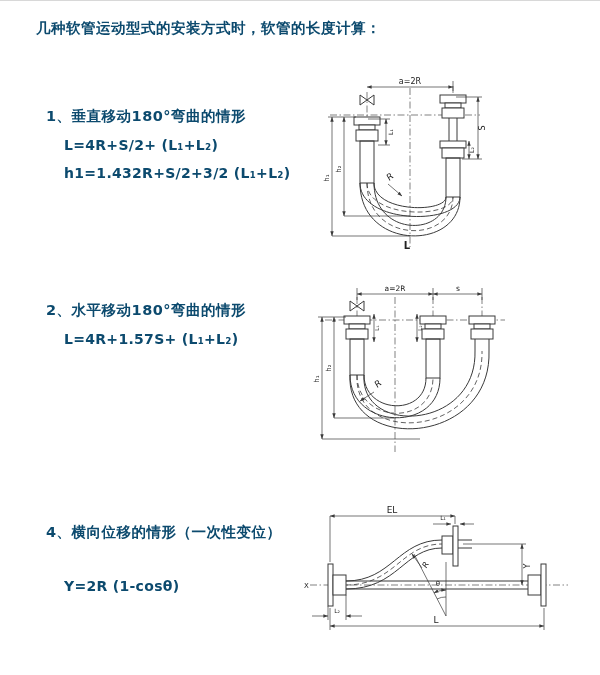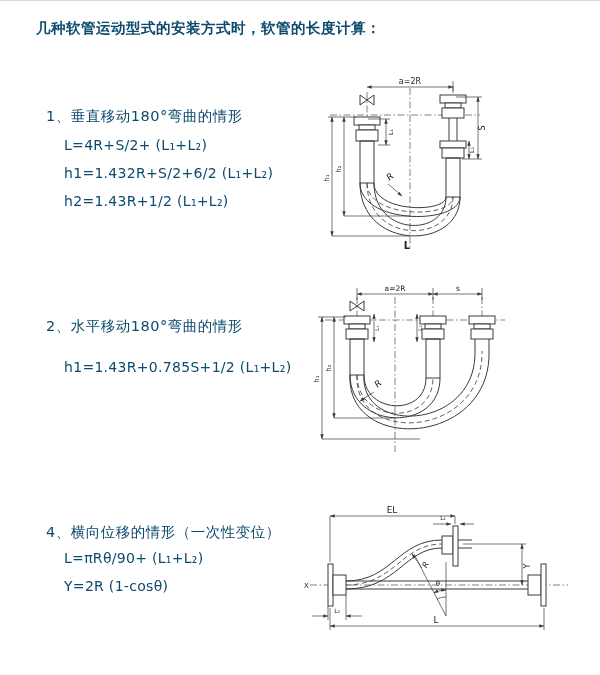--- a/index.html
+++ b/index.html
@@ -4,48 +4,46 @@
 <style>
   html,body{margin:0;padding:0;background:#888;}
   .page{
     position:relative;width:600px;height:675px;margin:0 auto;
     background:#ffffff;overflow:hidden;
     border-top:1px solid #d8d8d8;
     font-family:"DejaVu Sans","Liberation Sans",sans-serif;
     color:#0c4a6e;
   }
   .title{position:absolute;left:36px;top:18px;font-size:14.5px;font-weight:700;letter-spacing:.5px;}
-  .heading{position:absolute;font-size:14.5px;font-weight:400;letter-spacing:.5px;}
-  .formula{position:absolute;font-size:14px;font-weight:400;letter-spacing:.3px;text-align:center;}
+  .heading{position:absolute;font-size:14.5px;font-weight:700;letter-spacing:.5px;}
+  .formula{position:absolute;font-size:14px;font-weight:700;letter-spacing:.3px;text-align:center;}
   .diagram{position:absolute;}
   svg{display:block;}
   svg .ln{stroke:#3a3a3a;stroke-width:1;fill:none;}
   svg .thin{stroke:#3a3a3a;stroke-width:.7;fill:none;}
   svg .cl{stroke:#4a4a4a;stroke-width:.7;fill:none;stroke-dasharray:7 2.5 1.5 2.5;}
   svg .dc{stroke:#3a3a3a;stroke-width:.8;fill:none;stroke-dasharray:5 3;}
   svg .fw{fill:#ffffff;stroke:#3a3a3a;stroke-width:1;}
   svg text{fill:#222;font-family:"DejaVu Sans","Liberation Sans",sans-serif;}
 </style>
 </head>
 <body>
 
 <div class="page">
 
   <div class="title">几种软管运动型式的安装方式时，软管的长度计算：</div>
 
   <div class="heading" style="left:46px;top:106px">1、垂直移动180°弯曲的情形</div>
   <div class="formula" style="left:64px;top:136px">L=4R+S/2+ (L₁+L₂)</div>
-  <div class="formula" style="left:64px;top:164px">h1=1.432R+S/2+6/2 (L₁+L₂)</div>
-  <div class="formula" style="left:64px;top:192px">h2=1.43R+1/2 (L₁+L₂)</div>
-
-  <div class="heading" style="left:46px;top:316px">2、水平移动180°弯曲的情形</div>
-  <div class="formula" style="left:64px;top:358px">h1=1.43R+0.785S+1/2 (L₁+L₂)</div>
+  <div class="formula" style="left:64px;top:164px">h1=1.432R+S/2+3/2 (L₁+L₂)</div>
+
+  <div class="heading" style="left:46px;top:300px">2、水平移动180°弯曲的情形</div>
+  <div class="formula" style="left:64px;top:330px">L=4R+1.57S+ (L₁+L₂)</div>
 
   <div class="heading" style="left:46px;top:522px">4、横向位移的情形（一次性变位）</div>
-  <div class="formula" style="left:64px;top:549px">L=πRθ/90+ (L₁+L₂)</div>
   <div class="formula" style="left:64px;top:577px">Y=2R (1-cosθ)</div>
 
   <div class="diagram" style="left:310px;top:72px">
     <svg width="280" height="180" viewBox="0 0 280 180">
       <defs>
         <marker id="ar1" viewBox="0 0 10 10" refX="9.5" refY="5" markerWidth="7" markerHeight="7" orient="auto-start-reverse">
           <path d="M0,1.5 L10,5 L0,8.5 Z" fill="#3a3a3a"></path>
         </marker>
         <pattern id="ha1" patternUnits="userSpaceOnUse" width="5" height="5">
           <path d="M0,5 L5,0 M0,0 L5,5" stroke="#666" stroke-width="0.6"></path>

